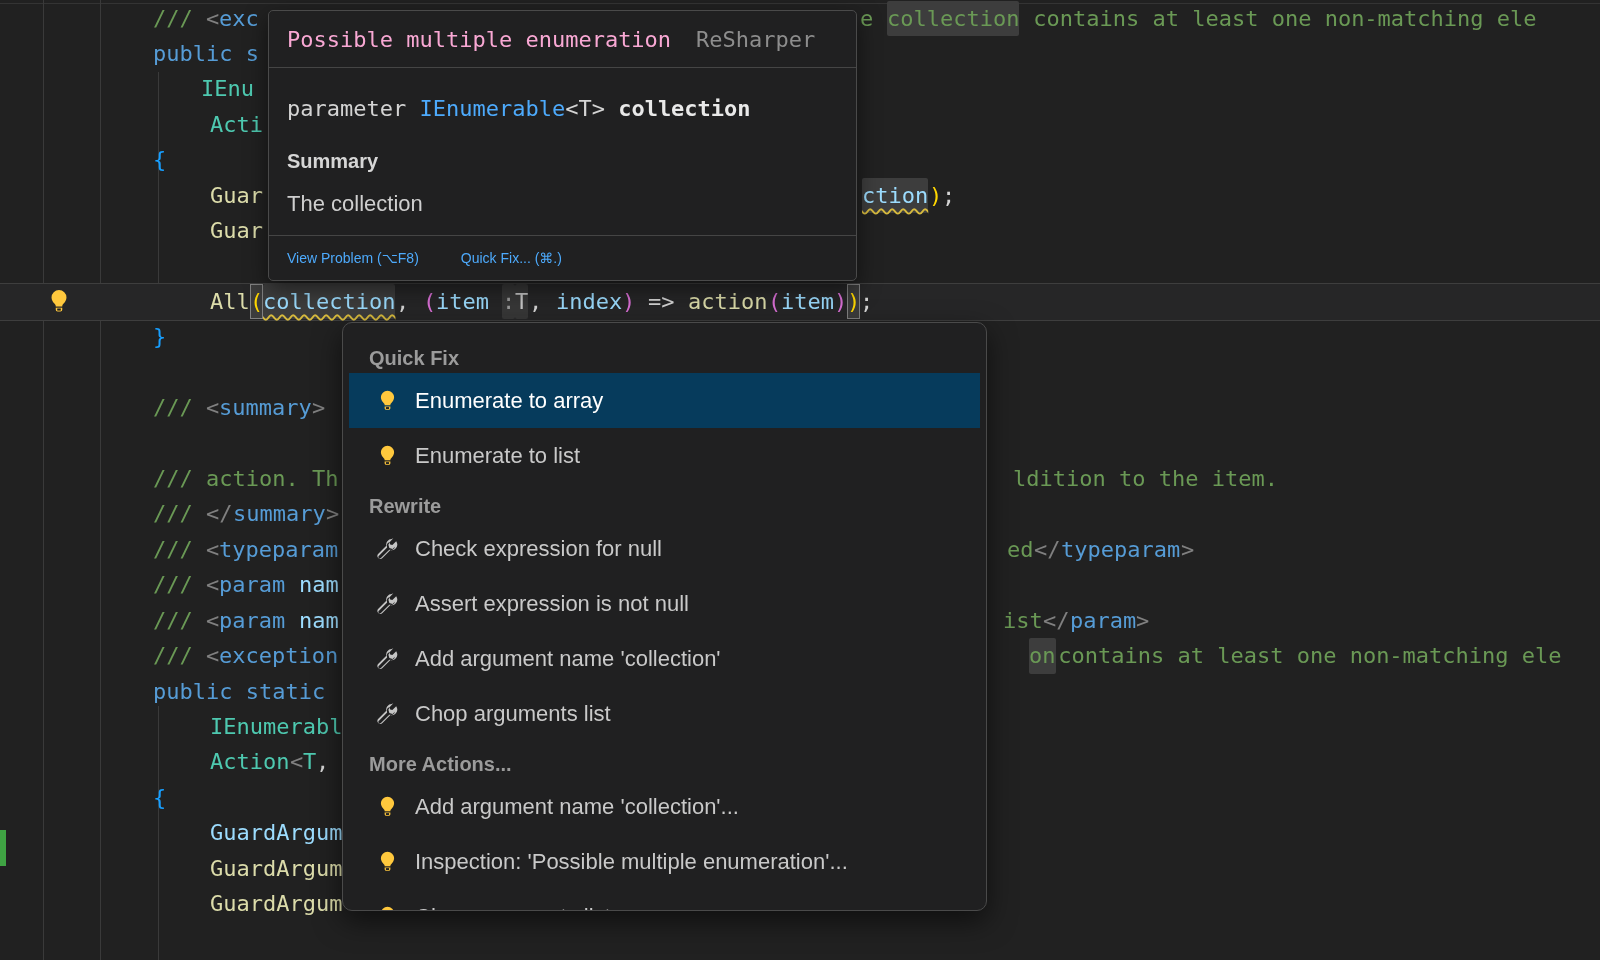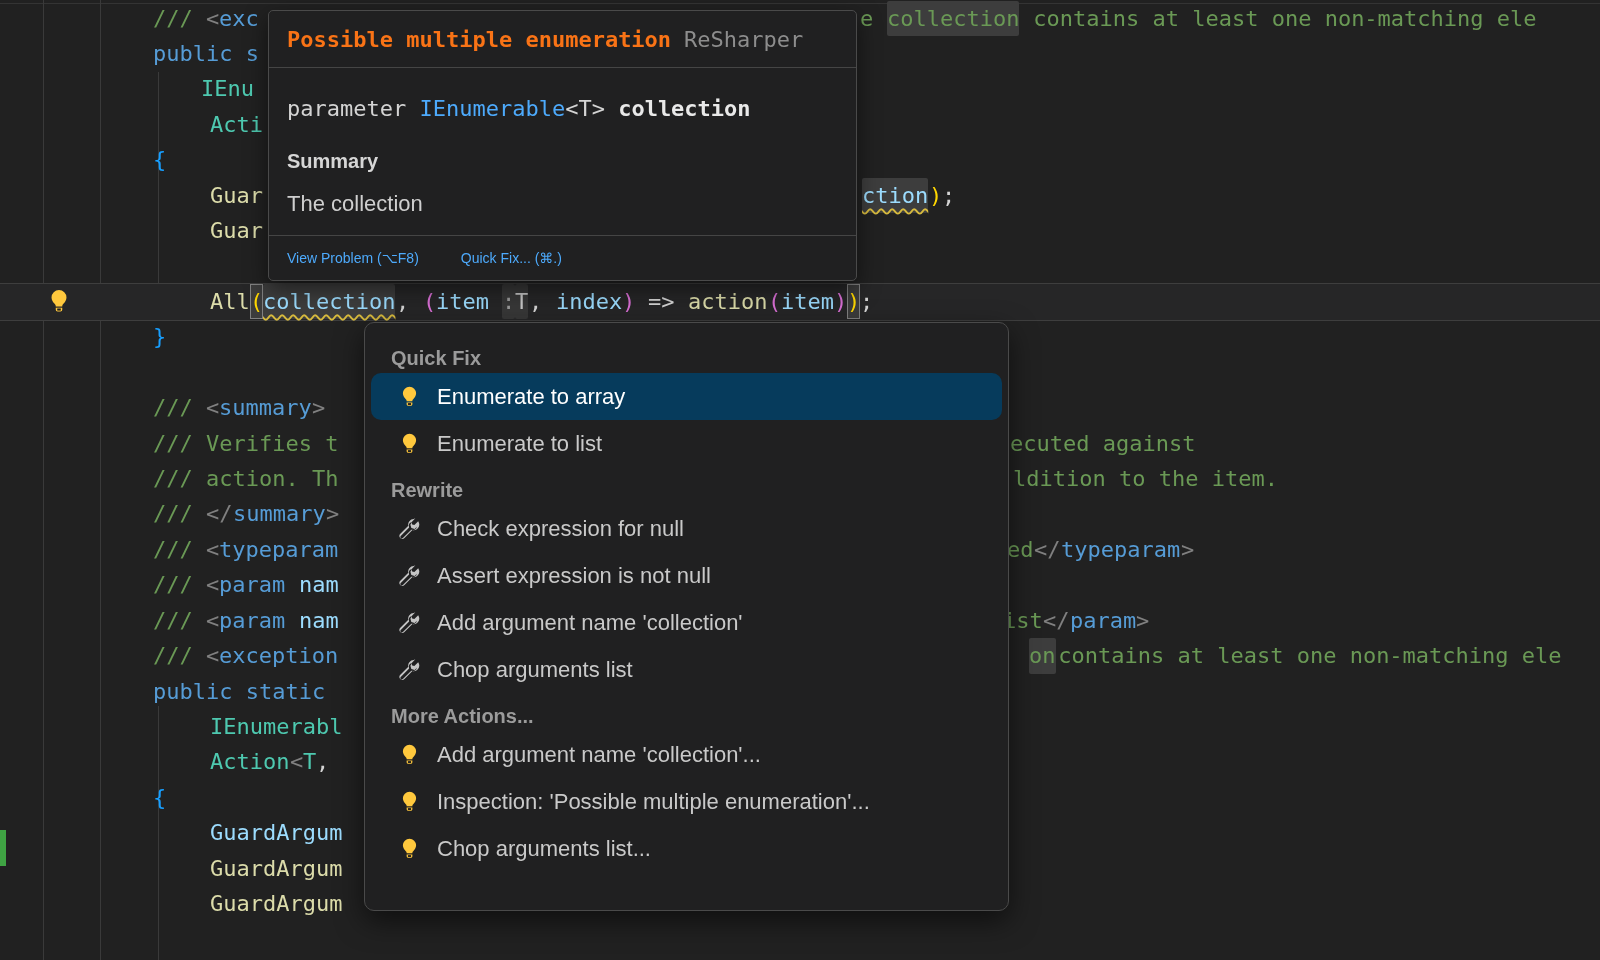--- a/index.html
+++ b/index.html
@@ -30,40 +30,40 @@
   .chiph{background:#383838;border-radius:2px;}
   .sq{text-decoration:underline wavy #D7BA3D;text-decoration-thickness:1.6px;text-underline-offset:5px;}
   .box{box-shadow:inset 0 0 0 1px #818181;background:#3c3c3c;}
 
   
   #hover-popup{position:absolute;left:268px;top:10px;width:589px;height:271px;box-sizing:border-box;
     background:#202021;border:1px solid #4a4a4a;border-radius:5px;
     box-shadow:0 8px 22px rgba(0,0,0,.5);z-index:20;color:#cccccc;}
   #hover-title-row{height:56px;border-bottom:1px solid #454545;display:flex;align-items:center;padding:0 18px;
     font-family:"DejaVu Sans Mono", monospace;font-size:22px;}
-  #hover-title{color:#f97316;font-weight:bold;}
-  #hover-source{color:#8d8d8d;margin-left:13px;}
+  #hover-title{color:#f9a8d4;}
+  #hover-source{color:#8d8d8d;margin-left:25px;}
   #hover-body{padding:26px 18px 0 18px;height:152px;box-sizing:content-box;}
   #param-line{font-family:"DejaVu Sans Mono", monospace;font-size:22px;line-height:30px;white-space:pre;}
   .param-kw{color:#d4d4d4;}
   .param-type{color:#4daafc;}
   .param-gen{color:#d4d4d4;}
   .param-name{color:#e9e9e9;font-weight:bold;}
   #summary-heading{margin-top:24px;font-size:20px;font-weight:bold;color:#d6d6d6;line-height:26px;}
   #summary-text{margin-top:16px;font-size:22px;color:#cfcfcf;line-height:28px;}
   #hover-actions{border-top:1px solid #454545;display:flex;gap:42px;align-items:center;
     padding:0 18px;height:44px;position:absolute;left:0;right:0;bottom:0;}
   .hover-link{color:#4daafc;font-size:14px;cursor:pointer;text-decoration:none;}
 
   
-  #quickfix-menu{position:absolute;left:364px;top:322px;width:645px;height:589px;box-sizing:border-box;
+  #quickfix-menu{position:absolute;left:342px;top:322px;width:645px;height:589px;box-sizing:border-box;
     background:#202021;border:1px solid #4a4a4a;border-radius:10px;
     box-shadow:0 10px 28px rgba(0,0,0,.55);z-index:20;padding:12px 0 14px 0;overflow:hidden;}
   .menu-header{font-size:20px;font-weight:bold;color:#9b9b9b;padding:0 26px;height:30px;line-height:30px;margin-top:8px;}
-  .menu-item{display:flex;align-items:center;height:47px;padding:0 20px 0 26px;margin:0 6px;border-radius:10px;
+  .menu-item{display:flex;align-items:center;height:55px;padding:0 20px 0 26px;margin:0 6px;border-radius:0;
     color:#c9c9c9;font-size:22px;cursor:pointer;}
   .menu-item.selected{background:#063b5c;color:#ffffff;}
   .menu-icon{width:24px;height:24px;display:inline-flex;align-items:center;justify-content:center;flex:0 0 24px;}
   .menu-label{margin-left:16px;white-space:nowrap;}
 </style>
 </head>
 <body>
 
 <div id="editor">
   <div class="hairline-top"></div>
@@ -126,24 +126,20 @@
       </div>
       <div class="code-line" style="top: 319.38px;">
         <span class="tok" style="left: 153px; color: rgb(23, 159, 255);">}</span>
       </div>
       <div class="code-line" style="top: 390.22px;">
         <span class="tok" style="left: 153px; color: rgb(106, 153, 85);">/// </span>
         <span class="tok" style="left: 206px; color: rgb(128, 128, 128);">&lt;</span>
         <span class="tok" style="left: 219px; color: rgb(86, 156, 214);">summary</span>
         <span class="tok" style="left: 312px; color: rgb(128, 128, 128);">&gt;</span>
       </div>
-      <div class="code-line" style="top: 425.64px;">
-        <span class="tok" style="left: 153px; color: rgb(106, 153, 85);">/// Verifies t</span>
-        <span class="tok" style="left: 1010px; color: rgb(106, 153, 85);">ecuted against</span>
-      </div>
       <div class="code-line" style="top: 461.06px;">
         <span class="tok" style="left: 153px; color: rgb(106, 153, 85);">/// action. Th</span>
         <span class="tok" style="left: 1013px; color: rgb(106, 153, 85);">ldition to the item.</span>
       </div>
       <div class="code-line" style="top: 496.48px;">
         <span class="tok" style="left: 153px; color: rgb(106, 153, 85);">/// </span>
         <span class="tok" style="left: 206px; color: rgb(128, 128, 128);">&lt;/</span>
         <span class="tok" style="left: 233px; color: rgb(86, 156, 214);">summary</span>
         <span class="tok" style="left: 326px; color: rgb(128, 128, 128);">&gt;</span>
       </div>

